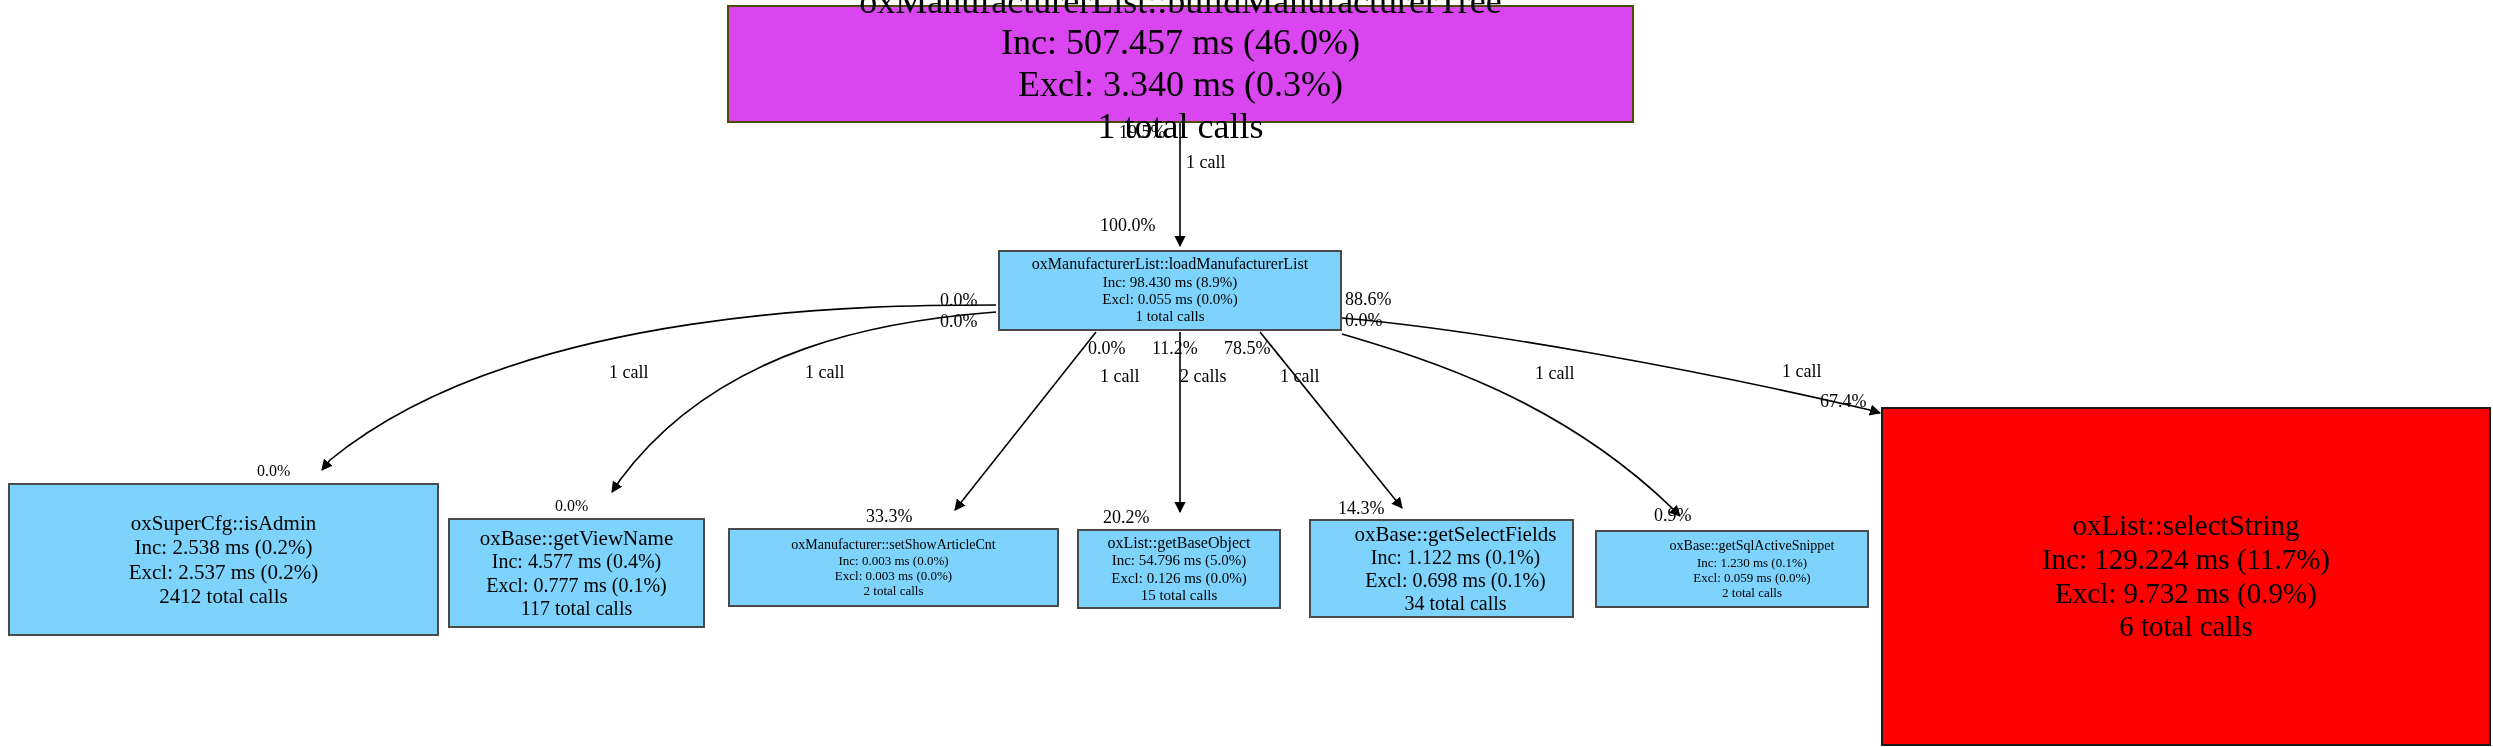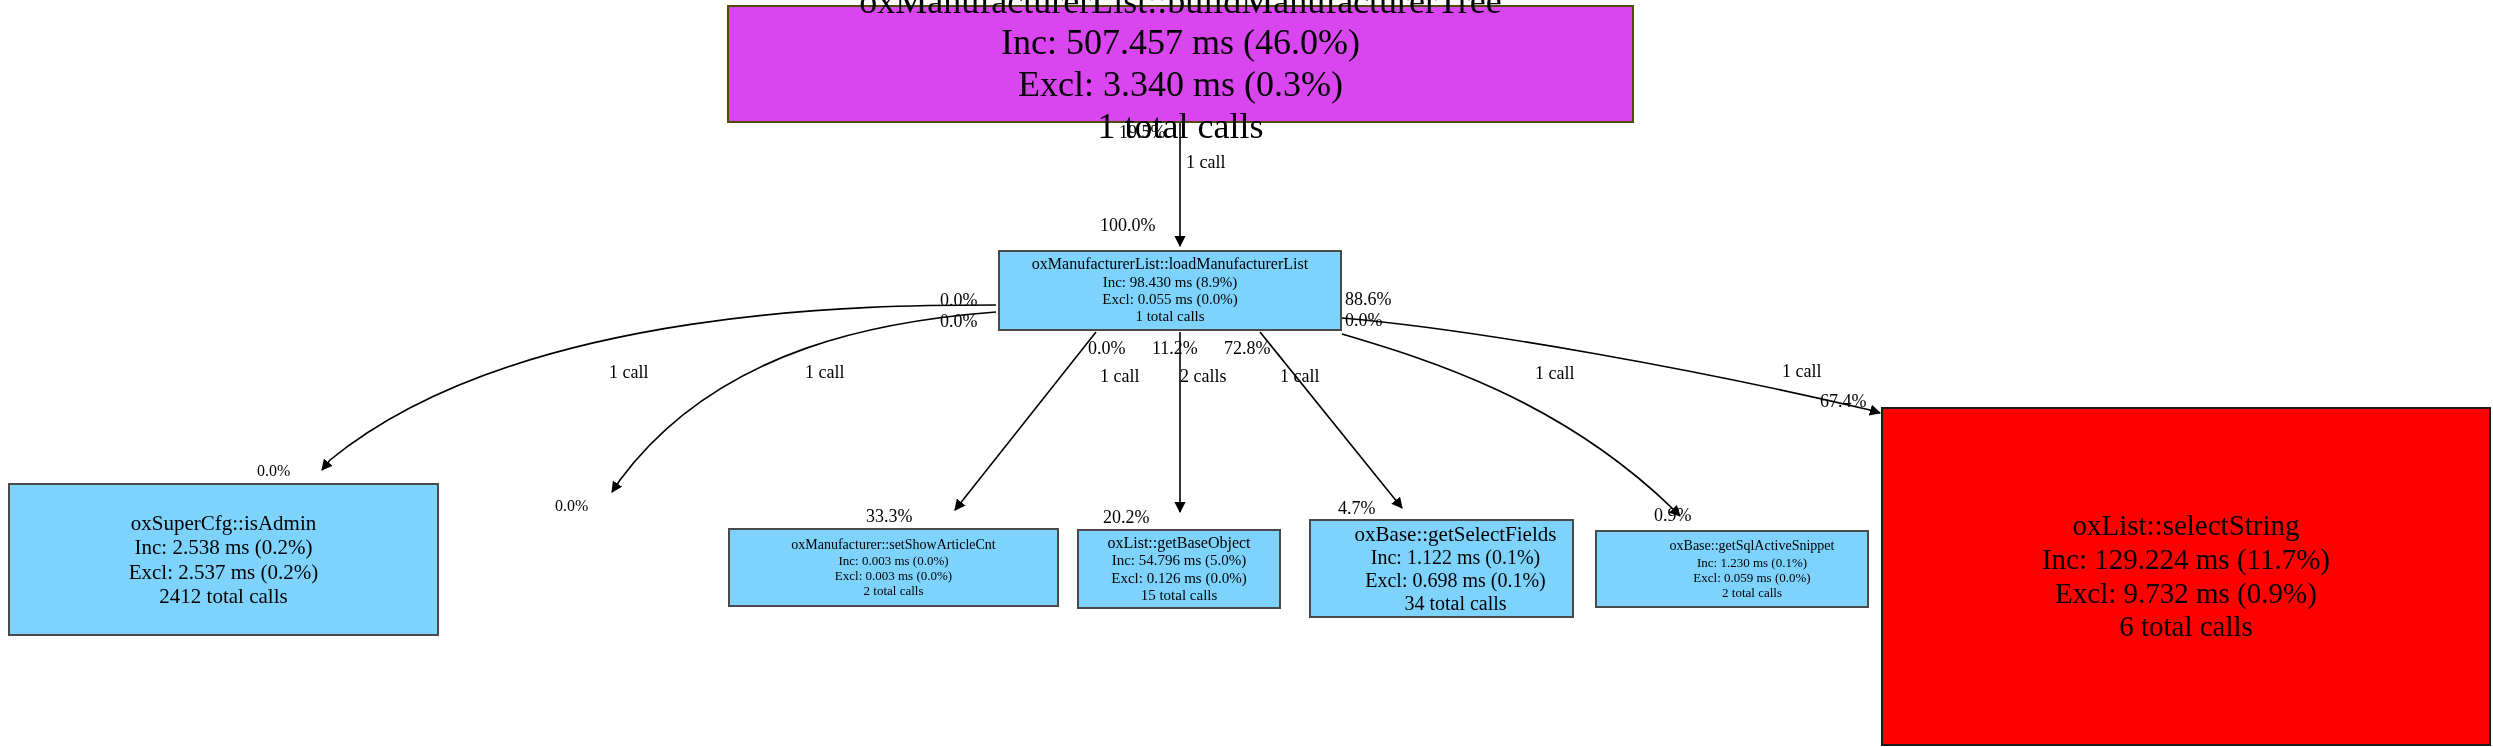--- a/index.html
+++ b/index.html
@@ -110,20 +110,26 @@
     <span class="ln">1 total calls</span>
   </div>
 
   <div class="node plain tier-mid" style="left:8px; top:483px; width:431px; height:153px;">
     <span class="fn">oxSuperCfg::isAdmin</span>
     <span class="ln">Inc: 2.538 ms (0.2%)</span>
     <span class="ln">Excl: 2.537 ms (0.2%)</span>
     <span class="ln">2412 total calls</span>
   </div>
 
+  <div class="node plain tier-mid" style="left:448px; top:518px; width:257px; height:110px; font-size:20px;">
+    <span class="fn" style="font-size:21px;">oxBase::getViewName</span>
+    <span class="ln">Inc: 4.577 ms (0.4%)</span>
+    <span class="ln">Excl: 0.777 ms (0.1%)</span>
+    <span class="ln">117 total calls</span>
+  </div>
 
   <div class="node plain tier-tiny" style="left:728px; top:528px; width:331px; height:79px;">
     <span class="fn">oxManufacturer::setShowArticleCnt</span>
     <span class="ln">Inc: 0.003 ms (0.0%)</span>
     <span class="ln">Excl: 0.003 ms (0.0%)</span>
     <span class="ln">2 total calls</span>
   </div>
 
   <div class="node plain tier-small" style="left:1077px; top:529px; width:204px; height:80px;">
     <span class="fn">oxList::getBaseObject</span>
@@ -158,32 +164,32 @@
   <div class="edge-label lab-18" style="left:1100px; top:216px;">100.0%</div>
 
   <div class="edge-label lab-18" style="left:940px; top:291px;">0.0%</div>
   <div class="edge-label lab-18" style="left:940px; top:312px;">0.0%</div>
 
   <div class="edge-label lab-18" style="left:1345px; top:290px;">88.6%</div>
   <div class="edge-label lab-18" style="left:1345px; top:311px;">0.0%</div>
 
   <div class="edge-label lab-18" style="left:1088px; top:339px;">0.0%</div>
   <div class="edge-label lab-18" style="left:1152px; top:339px;">11.2%</div>
-  <div class="edge-label lab-18" style="left:1224px; top:339px;">72.8%</div>
+  <div class="edge-label lab-18" style="left:1224px; top:339px;">78.5%</div>
 
   <div class="edge-label lab-18" style="left:609px; top:363px;">1 call</div>
   <div class="edge-label lab-18" style="left:805px; top:363px;">1 call</div>
   <div class="edge-label lab-18" style="left:1100px; top:367px;">1 call</div>
   <div class="edge-label lab-18" style="left:1180px; top:367px;">2 calls</div>
   <div class="edge-label lab-18" style="left:1280px; top:367px;">1 call</div>
   <div class="edge-label lab-18" style="left:1535px; top:364px;">1 call</div>
   <div class="edge-label lab-18" style="left:1782px; top:362px;">1 call</div>
 
   <div class="edge-label lab-18" style="left:1820px; top:392px;">67.4%</div>
 
   <div class="edge-label lab-16" style="left:257px; top:463px;">0.0%</div>
   <div class="edge-label lab-16" style="left:555px; top:498px;">0.0%</div>
   <div class="edge-label lab-18" style="left:866px; top:507px;">33.3%</div>
   <div class="edge-label lab-18" style="left:1103px; top:508px;">20.2%</div>
-  <div class="edge-label lab-18" style="left:1338px; top:499px;">4.7%</div>
+  <div class="edge-label lab-18" style="left:1338px; top:499px;">14.3%</div>
   <div class="edge-label lab-18" style="left:1654px; top:506px;">0.9%</div>
 
 </div>
 
 </body></html>

